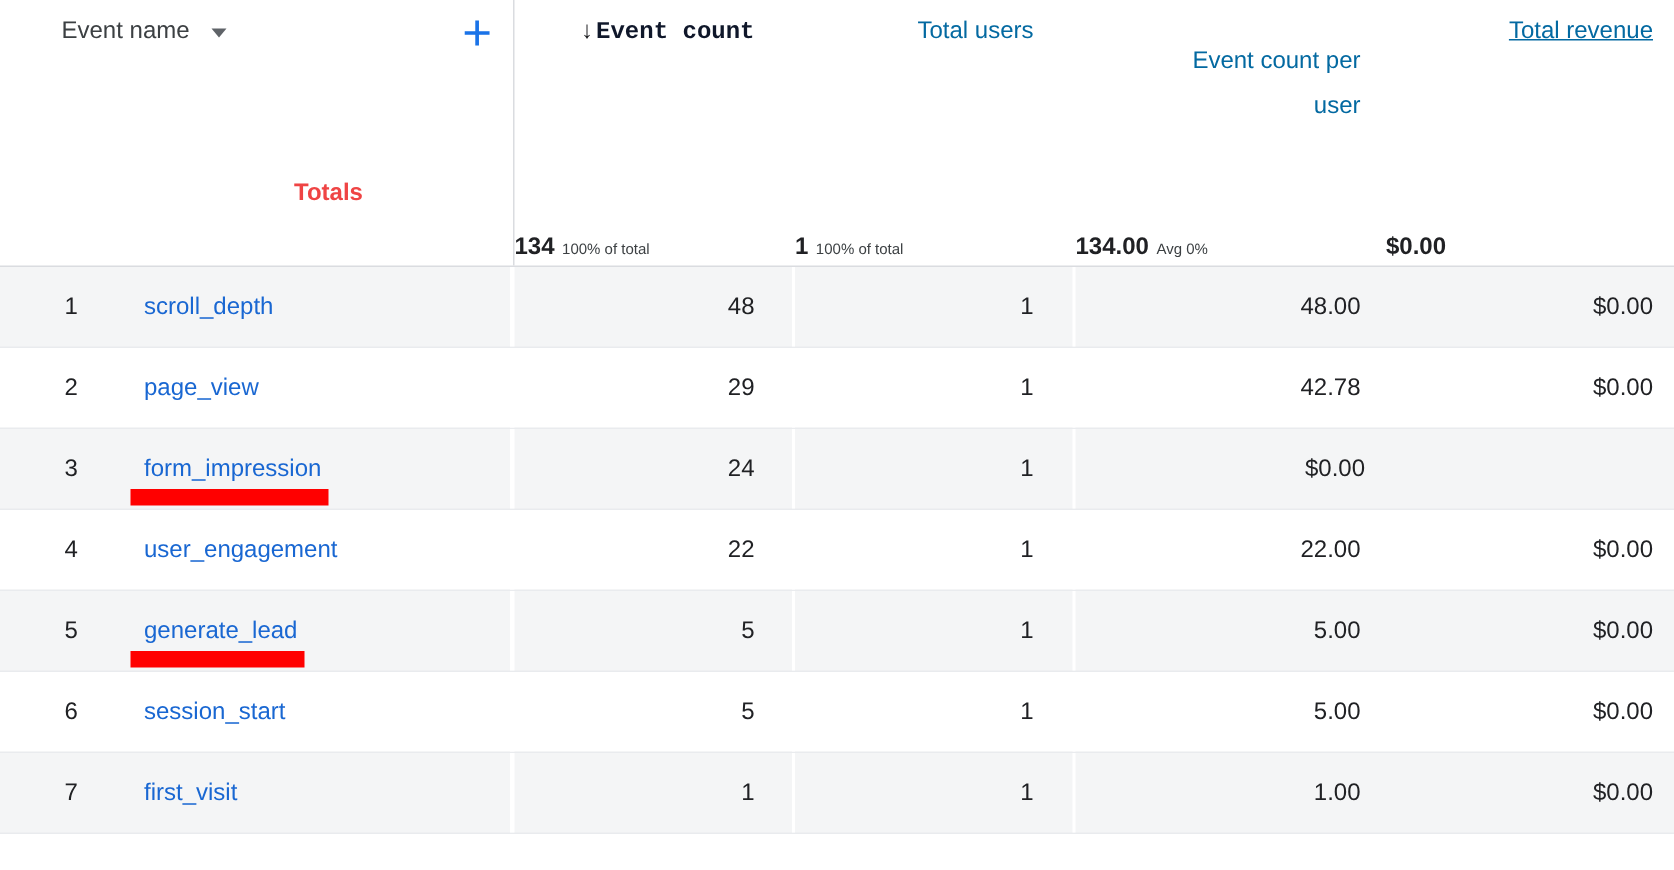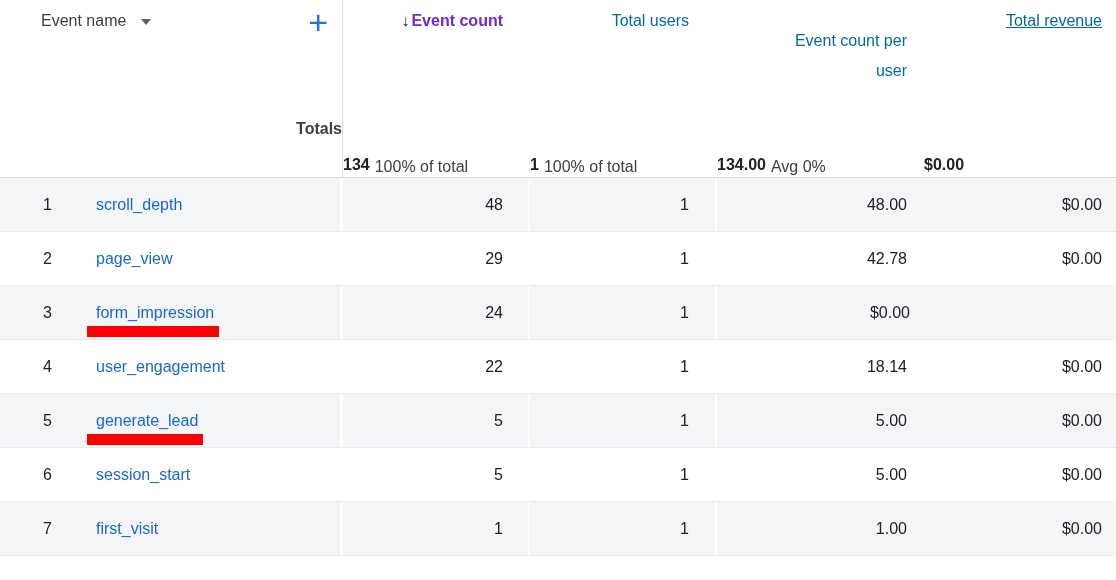--- a/index.html
+++ b/index.html
@@ -55,45 +55,45 @@
     position: absolute;
     top: 2px;
     right: 14px;
     font-size: 34px;
     font-weight: 300;
     line-height: 40px;
     color: var(--accent-blue, #1a73e8);
     cursor: pointer;
   }
   .hcell-event-count { padding-right: 27px; color: #202124; }
-  .hcell-event-count .metric-label { font-weight: 700; color: #6d28d9; }
+  .hcell-event-count .metric-label { font-weight: 700; color: #0f172a; font-family: Liberation Mono, monospace; }
   .sort-arrow { font-weight: 400; color: #202124; margin-right: 2px; }
   .hcell-total-users { padding-right: 28px; }
   .hcell-ecpu { padding-right: 17px; margin-top: 20px; }
   .hcell-ecpu .wrap-narrow { display: inline-block; width: 132px; text-align: right; }
   .hcell-revenue { padding-right: 14px; text-decoration: underline; }
   
   .totals-row { height: 88px; border-bottom: 1px solid #dadce0; }
   .tcell {
     display: flex;
     flex-direction: row;
     align-items: flex-end;
     padding-top: 8px;
     gap: 5px;
     font-size: 16px;
   }
   .tcell .main-val { font-weight: 700; line-height: 24px; color: #202124; }
-  .tcell .sub-val { font-size: 16px; line-height: 20px; color: #3c4043; font-weight: 400; }
+  .tcell .sub-val { font-size: 10px; line-height: 20px; color: #3c4043; font-weight: 400; }
   .tcell-label {
     flex-direction: row;
     align-items: center;
-    justify-content: flex-end;
+    justify-content: center;
     padding: 0 0 10px 96px;
     font-weight: 700;
-    color: #404040;
+    color: #ef4444;
     border-right: 1px solid #dadce0;
     gap: 0;
   }
   .tcell-c2 { padding-right: 27px; }
   .tcell-c3 { padding-right: 28px; }
   .tcell-c4 { padding-right: 17px; }
   .tcell-c5 { padding-right: 14px; }
   
   .trow {
     height: 54px;
@@ -257,21 +257,21 @@
         
       </span>
     </div>
     <div class="cell cell-c2">
           <span class="v-event-count">22</span>
         </div>
     <div class="cell cell-c3">
           <span class="v-total-users">1</span>
         </div>
     <div class="cell cell-c4">
-          <span class="v-ecpu">18.14</span>
+          <span class="v-ecpu">22.00</span>
         </div>
     <div class="cell cell-c5">
           <span class="v-revenue">$0.00</span>
         </div>
   </div>
 
   <div class="grid-row trow">
     <div class="cell cell-name">
       <span class="row-num">5</span>
       <span class="event-link underlined">

